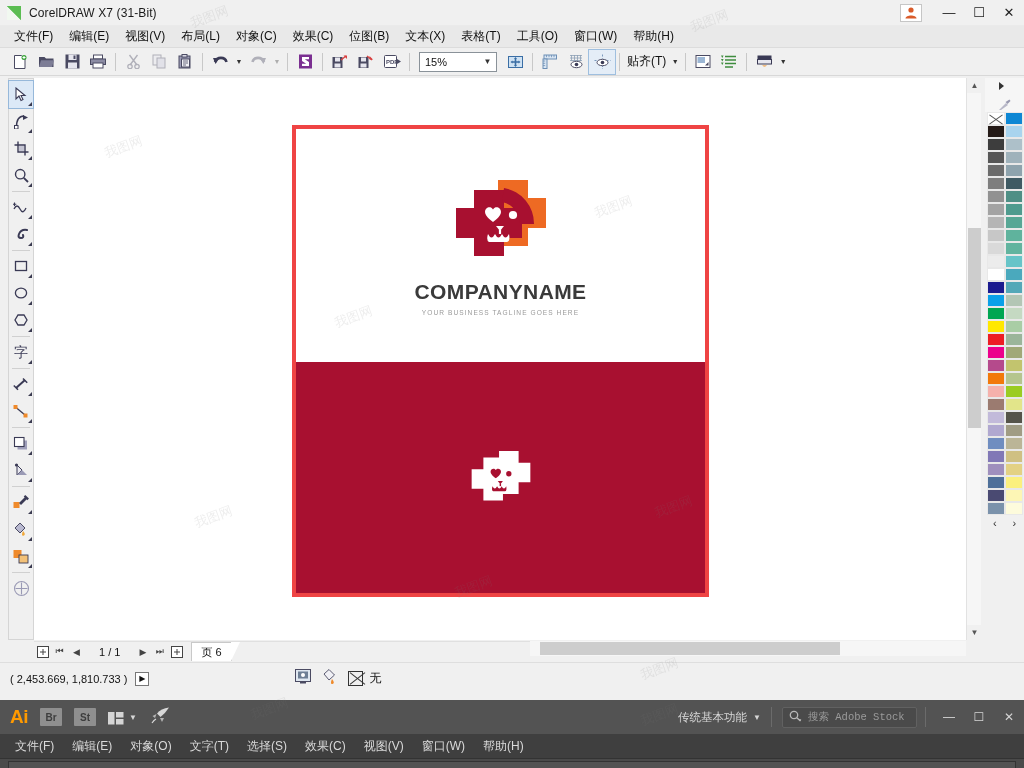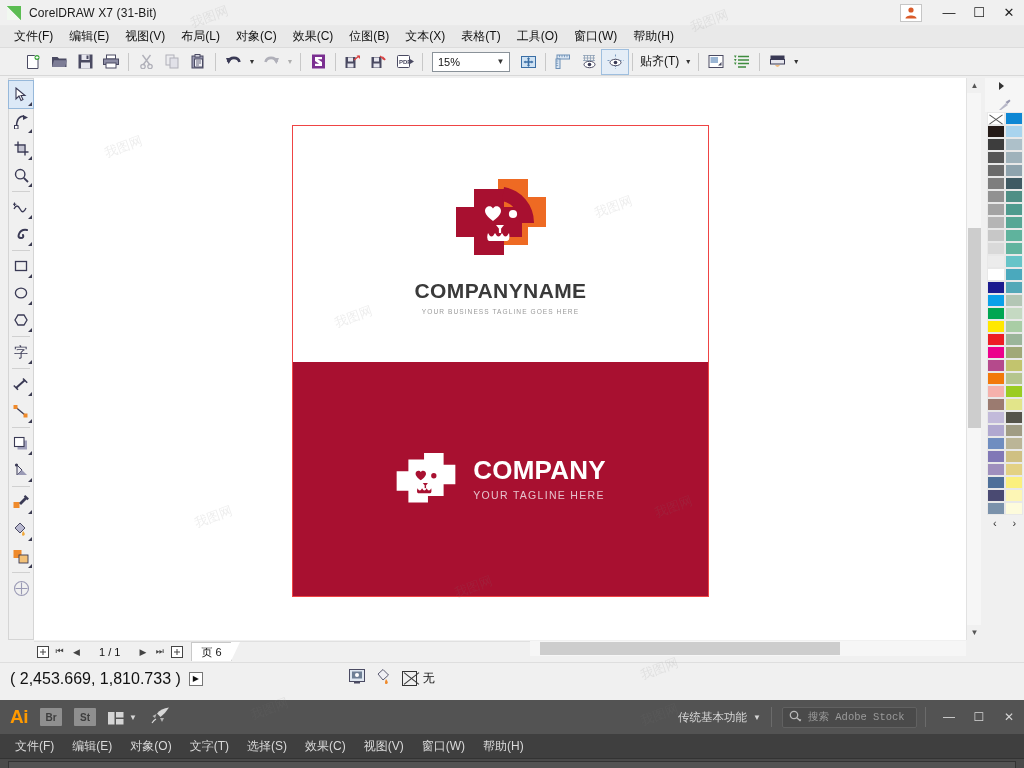--- a/index.html
+++ b/index.html
@@ -43,21 +43,21 @@
     border-bottom: 1px solid #dcdcdc;
   }
   .menu-item {
     font-size: 12px; color: #111; padding: 2px 8px; white-space: nowrap;
   }
 
   
   .toolbar {
     position: absolute; top: 48px; left: 0; width: 1024px; height: 28px;
     background: #f0f0f0;
-    display: flex; align-items: center; padding-left: 20px;
+    display: flex; align-items: center; padding-left: 7px;
     border-bottom: 1px solid #d8d8d8;
   }
   .tbtn {
     width: 26px; height: 24px; display: flex; align-items: center; justify-content: center;
     position: relative;
   }
   .tbtn.active { background: #e4edf7; outline: 1px solid #9fbfdf; }
   .tsep { width: 1px; height: 18px; background: #c8c8c8; margin: 0 4px; }
   .tcaret {
     width: 12px; height: 22px; display:flex; align-items:center; justify-content:center;
@@ -93,21 +93,21 @@
   
   .drawarea {
     position: absolute; top: 78px; left: 34px;
     width: 946px; height: 562px;
     background: #ffffff;
     overflow: hidden;
   }
   .page {
     position: absolute; left: 258px; top: 47px;
     width: 417px; height: 472px;
-    background: #fff; border: 1px solid #ef4444;
+    background: #fff; border: 4px solid #ef4444;
   }
   .page-shadow {
     position: absolute; left: 262px; top: 51px;
     width: 421px; height: 476px;
     background: #c8c8c8; z-index: -1;
   }
 
   
   .card-top {
     position: absolute; left: 0; top: 0; width: 100%; height: 50.2%;
@@ -219,21 +219,21 @@
     position: absolute; left: 512px; top: 641px; width: 16px; height: 16px;
     display:flex;align-items:center;justify-content:center;font-size:10px;color:#333;
   }
 
   
   .statusbar {
     position: absolute; left: 0; top: 662px; width: 1024px; height: 32px;
     background: #f0f0f0; border-top: 1px solid #dedede;
     display: flex; align-items: center;
   }
-  .coords { font-size: 16px; color: #111; padding-left: 10px; }
+  .coords { font-size: 11px; color: #111; padding-left: 10px; }
   .coord-play {
     width: 14px; height: 14px; border: 1px solid #777; background:#fff;
     display:flex;align-items:center;justify-content:center; margin-left: 8px;
     font-size: 8px; color: #111;
   }
   .sb-icons { display:flex; align-items:center; gap: 10px; margin-left: 146px; }
   .sb-noneicon {
     width: 15px; height: 15px; position: relative; border: 1px solid #333;
   }
   .sb-noneicon::before, .sb-noneicon::after {
@@ -751,24 +751,20 @@
               <path d="M26 22 h30 v18 h18 v30 h-18 v18 h-30 v-18 h-18 v-30 h18 z" fill="#ffffff" transform="translate(-6,-6)"></path>
               <path d="M50 14 a36 36 0 0 1 30 36 l-14 0 a22 22 0 0 0 -18 -22 z" fill="#ffffff"></path>
               <path d="M31 38 c0,-4.5 5.5,-6.5 8,-2.6 c2.5,-3.9 8,-1.9 8,2.6 c0,4.6 -8,10 -8,10 c0,0 -8,-5.4 -8,-10 z" fill="#a81030"></path>
               <circle cx="59" cy="41" r="4.1" fill="#a81030"></circle>
               <path d="M42 52 l8 0 l-4 5 z" fill="#a81030"></path>
               <path d="M46 56 v4" stroke="#a81030" stroke-width="2.2"></path>
               <path d="M34 60 q3.5 7 7 0 q3.5 7 7 0 q3.5 7 7 0 q1.5 7 -2 8 l-18 0 q-3 -2 -1 -8 z" fill="#a81030"></path>
             </svg>
           </div>
 
-          <div class="cb-text">
-            <div class="cb-name">COMPANY</div>
-            <div class="cb-tag">YOUR TAGLINE HERE</div>
-          </div>
         </div>
       </div>
     </div>
 
     <div class="wm" style="left:70px;top:60px;">我图网</div>
     <div class="wm" style="left:300px;top:230px;">我图网</div>
     <div class="wm" style="left:560px;top:120px;">我图网</div>
     <div class="wm" style="left:160px;top:430px;">我图网</div>
     <div class="wm" style="left:620px;top:420px;">我图网</div>
     <div class="wm" style="left:420px;top:500px;">我图网</div>

